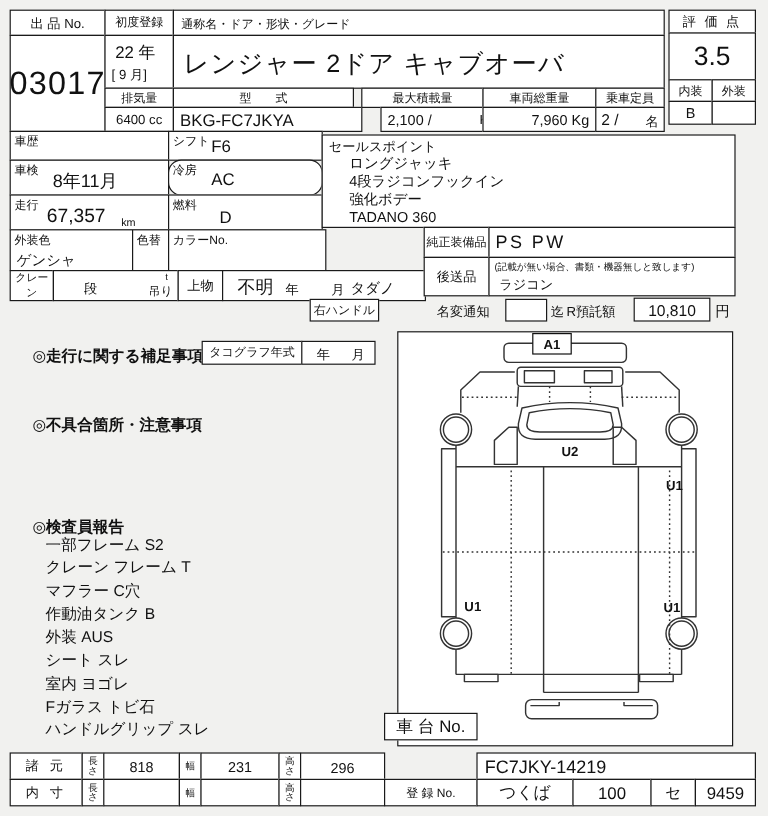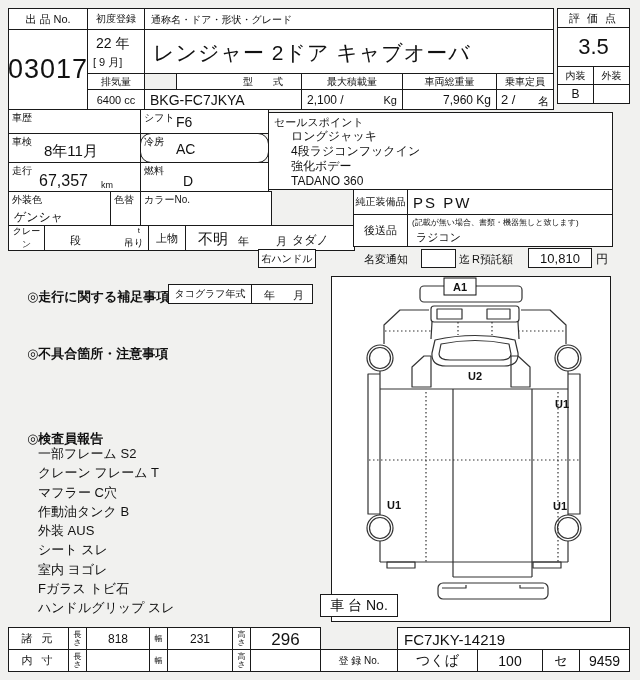--- a/index.html
+++ b/index.html
@@ -26,25 +26,25 @@
     <div class="t" style="left:8px;top:5px;font-size:14px;">22 年</div>
     <div class="t" style="left:5px;top:25px;font-size:11px;">[ 9 月]</div>
   </div>
 
   <div class="c" style="left:144px;top:8px;width:410px;height:22px;font-size:10px;padding:4px 0 0 6px;">通称名・ドア・形状・グレード</div>
   <div class="c" style="left:144px;top:29px;width:410px;height:45px;font-size:21px;padding:9px 0 0 8px;letter-spacing:1px;">レンジャー 2ドア キャブオーバ</div>
 
   <div class="c ctr" style="left:87px;top:73px;width:58px;height:17px;font-size:10px;">排気量</div>
   <div class="c ctr" style="left:87px;top:89px;width:58px;height:21px;font-size:11px;">6400 cc</div>
 
-  <div class="c ctr" style="left:144px;top:73px;width:174px;height:17px;font-size:10px;margin-left:32px;">型　　式</div>
+  <div class="c ctr" style="left:144px;top:73px;width:151px;height:17px;font-size:10px;">型　　式</div>
   <div class="c" style="left:144px;top:89px;width:158px;height:21px;font-size:14px;padding:2px 0 0 5px;">BKG-FC7JKYA</div>
 
   <div class="c ctr" style="left:301px;top:73px;width:102px;height:17px;font-size:10px;">最大積載量</div>
-  <div class="c" style="left:301px;top:89px;width:102px;height:21px;">
+  <div class="c" style="left:317px;top:89px;width:102px;height:21px;">
     <span class="t" style="left:5px;top:3px;font-size:12px;">2,100 /</span>
     <span class="t" style="right:5px;top:4px;font-size:11px;">Kg</span>
   </div>
 
   <div class="c ctr" style="left:402px;top:73px;width:95px;height:17px;font-size:10px;">車両総重量</div>
   <div class="c" style="left:402px;top:89px;width:95px;height:21px;text-align:right;font-size:12px;padding:3px 5px 0 0;">7,960 Kg</div>
 
   <div class="c ctr" style="left:496px;top:73px;width:58px;height:17px;font-size:10px;">乗車定員</div>
   <div class="c" style="left:496px;top:89px;width:58px;height:21px;">
     <span class="t" style="left:4px;top:2px;font-size:13px;">2 /</span>
@@ -224,21 +224,21 @@
       <text x="228" y="233" font-size="11" font-weight="bold" text-anchor="middle" fill="#111">U1</text>
     </svg>
   </div>
 
   <div class="c ctr" style="left:8px;top:627px;width:61px;height:23px;font-size:11px;letter-spacing:3px;">諸 元</div>
   <div class="c ctr" style="left:68px;top:627px;width:19px;height:23px;font-size:8px;line-height:8px;padding:0 4px;">長さ</div>
   <div class="c ctr" style="left:86px;top:627px;width:64px;height:23px;font-size:12px;">818</div>
   <div class="c ctr" style="left:149px;top:627px;width:19px;height:23px;font-size:8px;">幅</div>
   <div class="c ctr" style="left:167px;top:627px;width:66px;height:23px;font-size:12px;">231</div>
   <div class="c ctr" style="left:232px;top:627px;width:19px;height:23px;font-size:8px;line-height:8px;padding:0 4px;">高さ</div>
-  <div class="c ctr" style="left:250px;top:627px;width:71px;height:25px;font-size:17px;">296</div>
+  <div class="c ctr" style="left:250px;top:627px;width:71px;height:25px;font-size:12px;">296</div>
   <div class="c ctr" style="left:320px;top:594px;width:78px;height:23px;font-size:14px;">車 台 No.</div>
   <div class="c" style="left:397px;top:627px;width:233px;height:23px;font-size:15px;padding:3px 0 0 6px;">FC7JKY-14219</div>
 
   <div class="c ctr" style="left:8px;top:649px;width:61px;height:23px;font-size:11px;letter-spacing:3px;">内 寸</div>
   <div class="c ctr" style="left:68px;top:649px;width:19px;height:23px;font-size:8px;line-height:8px;padding:0 4px;">長さ</div>
   <div class="c" style="left:86px;top:649px;width:64px;height:23px;"></div>
   <div class="c ctr" style="left:149px;top:649px;width:19px;height:23px;font-size:8px;">幅</div>
   <div class="c" style="left:167px;top:649px;width:66px;height:23px;"></div>
   <div class="c ctr" style="left:232px;top:649px;width:19px;height:23px;font-size:8px;line-height:8px;padding:0 4px;">高さ</div>
   <div class="c" style="left:250px;top:649px;width:71px;height:23px;"></div>

